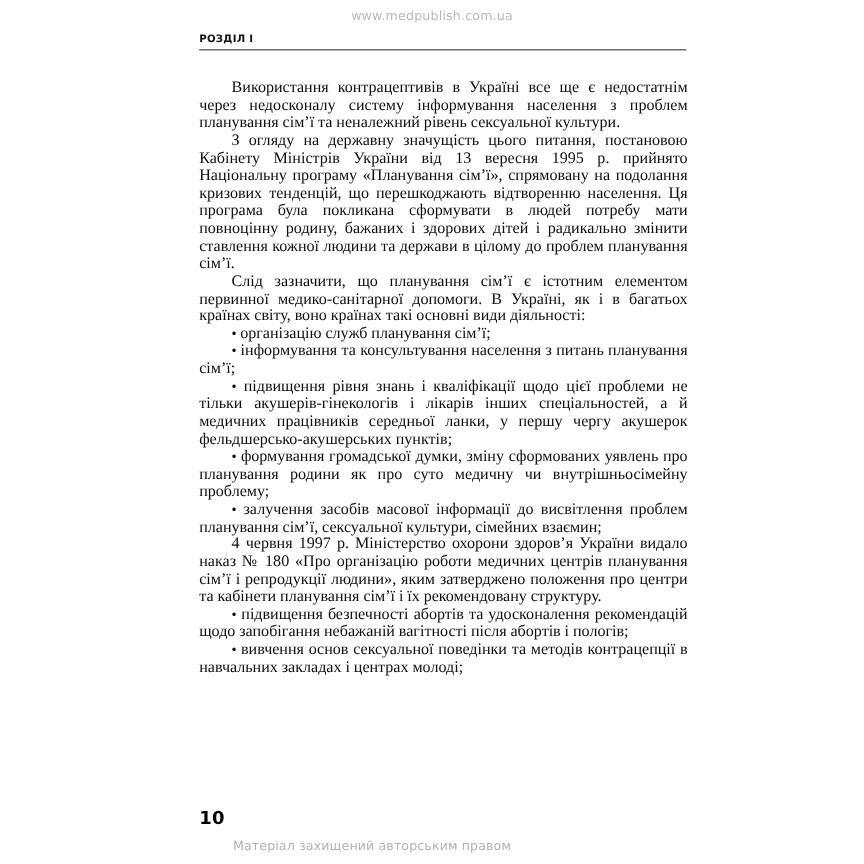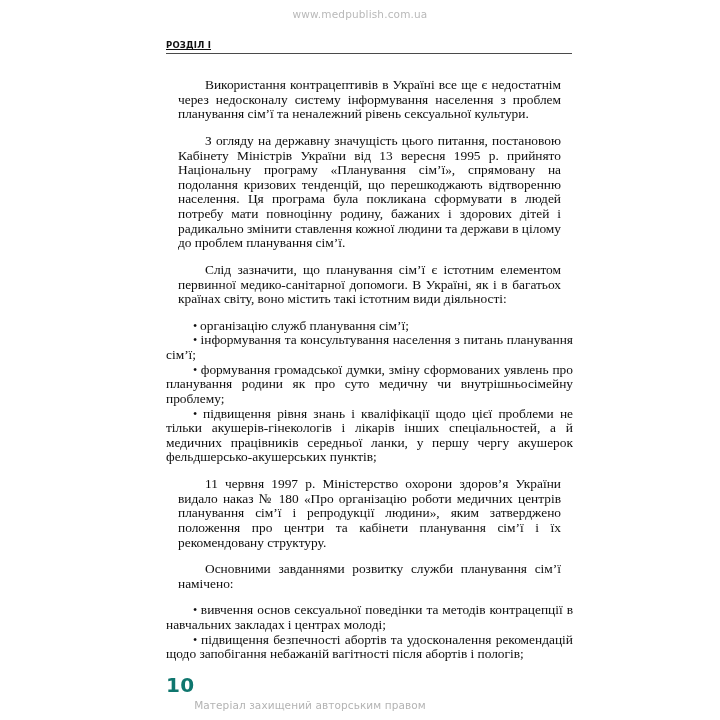--- a/index.html
+++ b/index.html
@@ -35,24 +35,23 @@
     font-family: "DejaVu Sans", "Liberation Sans", sans-serif;
     font-size: 10.5px;
     letter-spacing: 0.15px;
     color: #b9b9b9;
     user-select: none;
   }
 
   
   .running-head {
     position: absolute;
-    top: 40px;
+    top: 28px;
     left: 166px;
     width: 406px;
-    text-decoration: underline;
   }
   .running-head-label {
     font-family: "DejaVu Sans", "Liberation Sans", sans-serif;
     font-weight: 700;
     font-size: 8.5px;
     letter-spacing: 0.2px;
     color: #111111;
     line-height: 11px;
     display: block;
   }
@@ -66,21 +65,21 @@
 
   
   .column {
     position: absolute;
     top: 66px;
     left: 166px;
     width: 407px;
   }
 
   p.para {
-    margin: 12px;
+    margin: 0;
     font-size: 13.4px;
     line-height: 14.62px;
     text-align: justify;
     text-align-last: left;
     text-indent: 27px;
     hyphens: manual;
     word-spacing: -0.1px;
   }
 
   p.bullet {
@@ -96,22 +95,22 @@
     font-size: 12px;
   }
 
   
   .folio {
     position: absolute;
     left: 166px;
     top: 673px;
     font-family: "DejaVu Sans", "Liberation Sans", sans-serif;
     font-weight: 700;
-    font-size: 20px;
-    color: #0f766e;
+    font-size: 15px;
+    color: #000000;
     letter-spacing: 0.3px;
   }
 
   
   .watermark-bottom {
     position: absolute;
     left: 0;
     top: 699px;
     width: 620px;
     text-align: center;
@@ -130,28 +129,28 @@
   <div class="watermark-top">www.medpublish.com.ua</div>
 
   <div class="running-head">
     <span class="running-head-label">РОЗДІЛ І</span>
     <span class="running-head-rule"></span>
   </div>
 
   <div class="column" id="body-column">
       <p class="para">Використання контрацептивів в Україні все ще є недостатнім через недосконалу систему інформування населення з проблем планування сім’ї та неналежний рівень сексуальної культури.</p>
       <p class="para">З огляду на державну значущість цього питання, постановою Кабінету Міністрів України від 13 вересня 1995 р. прийнято Національну програму «Планування сім’ї», спрямовану на подолання кризових тенденцій, що перешкоджають відтворенню населення. Ця програма була покликана сформувати в людей потребу мати повноцінну родину, бажаних і здорових дітей і радикально змінити ставлення кожної людини та держави в цілому до проблем планування сім’ї.</p>
-      <p class="para">Слід зазначити, що планування сім’ї є істотним елементом первинної медико-санітарної допомоги. В Україні, як і в багатьох країнах світу, воно містить такі істотним види діяльності:</p>
+      <p class="para">Слід зазначити, що планування сім’ї є істотним елементом первинної медико-санітарної допомоги. В Україні, як і в багатьох країнах світу, воно країнах такі основні види діяльності:</p>
       <p class="bullet"><span class="b-dot">•&nbsp;</span><span>організацію служб планування сім’ї;</span></p>
       <p class="bullet"><span class="b-dot">•&nbsp;</span><span>інформування та консультування населення з питань планування сім’ї;</span></p>
+      <p class="bullet"><span class="b-dot">•&nbsp;</span><span>підвищення рівня знань і кваліфікації щодо цієї проблеми не тільки акушерів-гінекологів і лікарів інших спеціальностей, а й медичних працівників середньої ланки, у першу чергу акушерок фельдшерсько-акушерських пунктів;</span></p>
       <p class="bullet"><span class="b-dot">•&nbsp;</span><span>формування громадської думки, зміну сформованих уявлень про планування родини як про суто медичну чи внутрішньосімейну проблему;</span></p>
-      <p class="bullet"><span class="b-dot">•&nbsp;</span><span>підвищення рівня знань і кваліфікації щодо цієї проблеми не тільки акушерів-гінекологів і лікарів інших спеціальностей, а й медичних працівників середньої ланки, у першу чергу акушерок фельдшерсько-акушерських пунктів;</span></p>
-      <p class="para">11 червня 1997 р. Міністерство охорони здоров’я України видало наказ № 180 «Про організацію роботи медичних центрів планування сім’ї і репродукції людини», яким затверджено положення про центри та кабінети планування сім’ї і їх рекомендовану структуру.</p>
-      <p class="para">Основними завданнями розвитку служби планування сім’ї намічено:</p>
+      <p class="bullet"><span class="b-dot">•&nbsp;</span><span>залучення засобів масової інформації до висвітлення проблем планування сім’ї, сексуальної культури, сімейних взаємин;</span></p>
+      <p class="para">4 червня 1997 р. Міністерство охорони здоров’я України видало наказ № 180 «Про організацію роботи медичних центрів планування сім’ї і репродукції людини», яким затверджено положення про центри та кабінети планування сім’ї і їх рекомендовану структуру.</p>
+      <p class="bullet"><span class="b-dot">•&nbsp;</span><span>підвищення безпечності абортів та удосконалення рекомендацій щодо запобігання небажаній вагітності після абортів і пологів;</span></p>
       <p class="bullet"><span class="b-dot">•&nbsp;</span><span>вивчення основ сексуальної поведінки та методів контрацепції в навчальних закладах і центрах молоді;</span></p>
-      <p class="bullet"><span class="b-dot">•&nbsp;</span><span>підвищення безпечності абортів та удосконалення рекомендацій щодо запобігання небажаній вагітності після абортів і пологів;</span></p>
     </div>
 
   <div class="folio">10</div>
 
   <div class="watermark-bottom">Матеріал захищений авторським правом</div>
 
 </div>
 
 </body></html>

